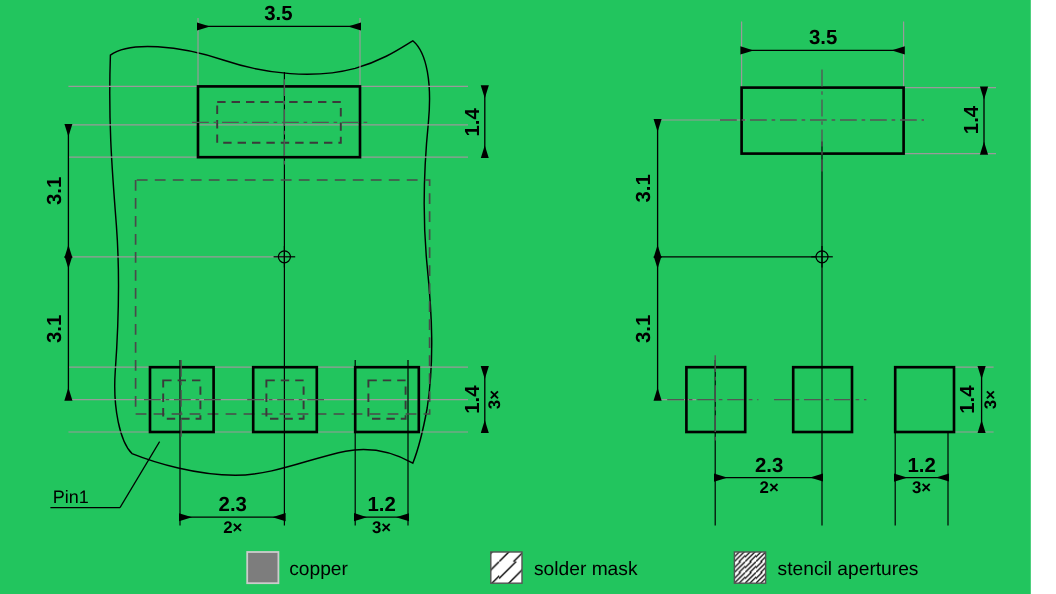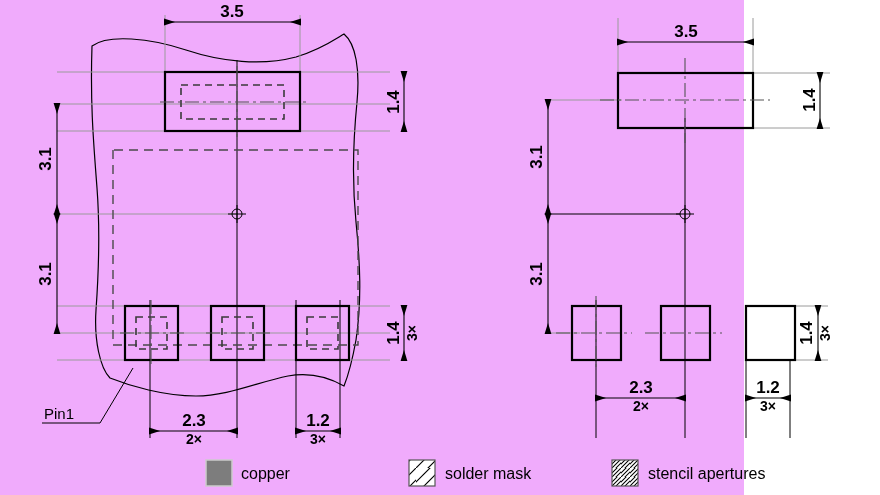--- a/index.html
+++ b/index.html
@@ -8,23 +8,23 @@
     background: #ffffff;
   }
   body {
     width: 880px;
     height: 495px;
     font-family: "Liberation Sans", sans-serif;
     overflow: hidden;
   }
   #root {
     position: relative;
-    width: 744px;
+    width: 859px;
     height: 495px;
-    background: #f0abfc;
+    background: #22c55e;
   }
   svg.drawing {
     position: absolute;
     top: 0;
     left: 0;
     width: 880px;
     height: 495px;
     display: block;
   }
   text {

